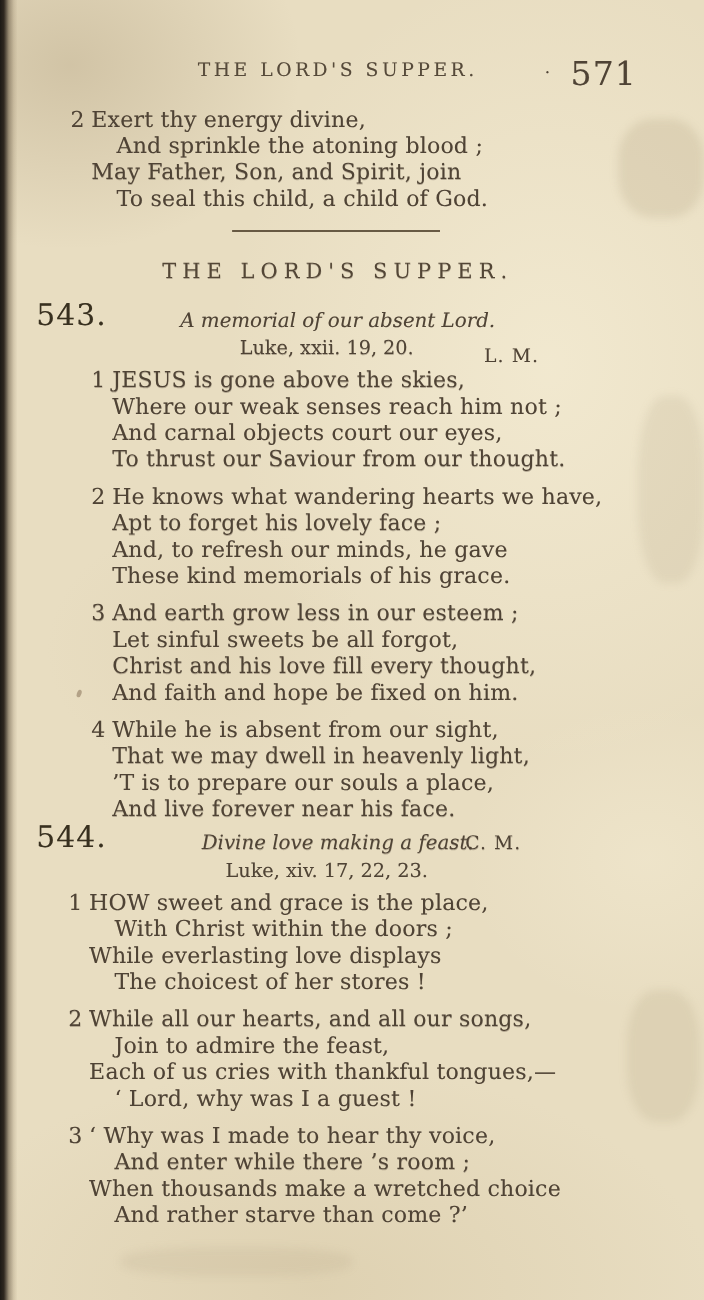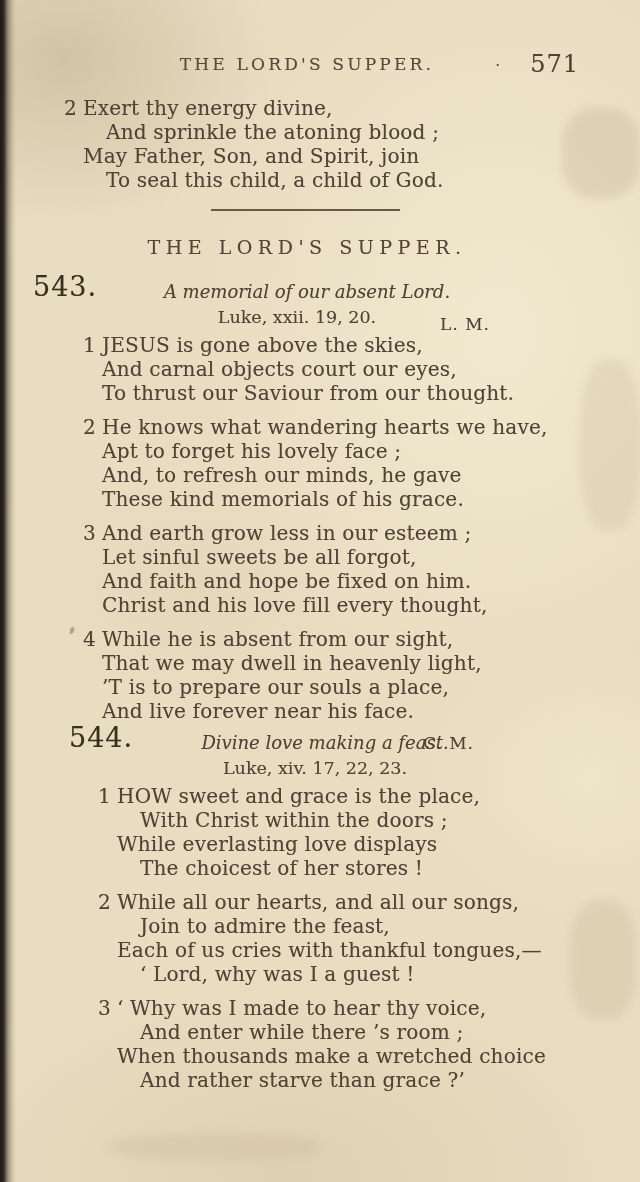--- a/index.html
+++ b/index.html
@@ -26,42 +26,42 @@
   .smudge.s2 { right:0;  top:360px;  width:60px;  height:170px; background:rgba(150,128,95,0.12); }
   .smudge.s3 { right:4px; top:900px; width:66px;  height:120px; background:rgba(150,128,95,0.13); }
   .smudge.s4 { left:110px; bottom:22px; width:210px; height:26px; background:rgba(150,128,95,0.10); }
   .fleck { position:absolute; left:70px; top:627px; width:4px; height:7px;
     background:rgba(115,92,66,0.45); border-radius:50% 50% 60% 40%; transform:rotate(18deg); z-index:2; }
 
   .running-head { position:absolute; top:50px; left:0; right:0; height:30px; z-index:3; }
   .rh-title { position:absolute; left:0; right:26px; top:4px; text-align:center;
     font-size:17px; letter-spacing:3.2px; color:#564a3a; }
   .rh-dot { position:absolute; right:140px; top:2px; font-size:15px; }
-  .rh-page { position:absolute; right:61px; top:0; font-size:24px; letter-spacing:1px; }
+  .rh-page { position:absolute; right:61px; top:0; font-size:30px; letter-spacing:1px; }
 
   .verse-block { line-height:24px; font-size:20px; letter-spacing:0.2px; }
   .fragment { position:absolute; top:96px; left:64px; right:30px; z-index:3; }
 
   .divider { position:absolute; top:209px; left:211px; width:189px; height:0;
     border-top:2px solid rgba(80,66,45,0.85); z-index:3; }
 
   .section-title { position:absolute; top:236px; left:0; right:26px; margin:0; z-index:3;
     text-align:center; font-weight:normal; font-size:19px; letter-spacing:5.5px; color:#534636; }
 
   .hymns { position:absolute; top:278px; left:0; right:0; z-index:3; }
   .hymn-head { position:relative; height:55px; }
   .hymn-number { position:absolute; left:33px; top:-7px; font-size:27px; font-weight:normal;
     letter-spacing:1px; color:#38301f; }
   .hymn-title { position:absolute; left:0; right:26px; top:3px; text-align:center;
     font-style:italic; font-size:18px; }
   .hymn-meter { position:absolute; top:4px; font-size:17px; letter-spacing:1px; }
   .hymn:nth-of-type(1) .hymn-meter { right:150px;margin-top:32px; }
   .hymn:nth-of-type(2) .hymn-meter { right:166px; }
   .hymn-scripture { position:absolute; left:0; right:46px; top:29px; text-align:center; font-size:17.5px; }
-  .hymn:nth-of-type(2) { margin-top:6px;padding-left:36px; }
+  .hymn:nth-of-type(2) { margin-top:6px; }
   .verses { position:relative; }
   .hymn:nth-of-type(1) .verses { margin-left:83px; margin-right:20px; }
   .hymn:nth-of-type(2) .verses { margin-left:62px; margin-right:20px; }
   .verse { position:relative; margin-bottom:10px; }
   .verse:last-child { margin-bottom:0; }
   .verse-number { position:absolute; left:0; top:0; }
   .vline { padding-left:19px; white-space:nowrap; }
   .vline.indent { padding-left:42px; }
 </style>
 </head>
@@ -103,42 +103,43 @@
       <span class="hymn-number">543.</span>
       <span class="hymn-title">A memorial of our absent Lord.</span>
       <span class="hymn-meter">L. M.</span>
       <div class="hymn-scripture">Luke, xxii. 19, 20.</div>
     </div>
     <div class="verses verse-block">
   <div class="verse">
     <span class="verse-number">1</span>
     <div class="verse-lines">
               <div class="vline">JESUS is gone above the skies,</div>
+              <div class="vline">Where our weak senses reach him not ;</div>
               <div class="vline">And carnal objects court our eyes,</div>
               <div class="vline">To thrust our Saviour from our thought.</div>
             </div>
   </div>
 
   <div class="verse">
     <span class="verse-number">2</span>
     <div class="verse-lines">
               <div class="vline">He knows what wandering hearts we have,</div>
               <div class="vline">Apt to forget his lovely face ;</div>
               <div class="vline">And, to refresh our minds, he gave</div>
               <div class="vline">These kind memorials of his grace.</div>
             </div>
   </div>
 
   <div class="verse">
     <span class="verse-number">3</span>
     <div class="verse-lines">
               <div class="vline">And earth grow less in our esteem ;</div>
               <div class="vline">Let sinful sweets be all forgot,</div>
+              <div class="vline">Christ and his love fill every thought,</div>
               <div class="vline">And faith and hope be fixed on him.</div>
-              <div class="vline">Christ and his love fill every thought,</div>
             </div>
   </div>
 
   <div class="verse">
     <span class="verse-number">4</span>
     <div class="verse-lines">
               <div class="vline">While he is absent from our sight,</div>
               <div class="vline">That we may dwell in heavenly light,</div>
               <div class="vline">’T is to prepare our souls a place,</div>
               <div class="vline">And live forever near his face.</div>
@@ -174,19 +175,19 @@
               <div class="vline indent">‘ Lord, why was I a guest !</div>
             </div>
   </div>
 
   <div class="verse">
     <span class="verse-number">3</span>
     <div class="verse-lines">
               <div class="vline">‘ Why was I made to hear thy voice,</div>
               <div class="vline indent">And enter while there ’s room ;</div>
               <div class="vline">When thousands make a wretched choice</div>
-              <div class="vline indent">And rather starve than grace ?’</div>
+              <div class="vline indent">And rather starve than come ?’</div>
             </div>
   </div>
 </div>
   </article>
 </section>
 </div>
 
 </body></html>

